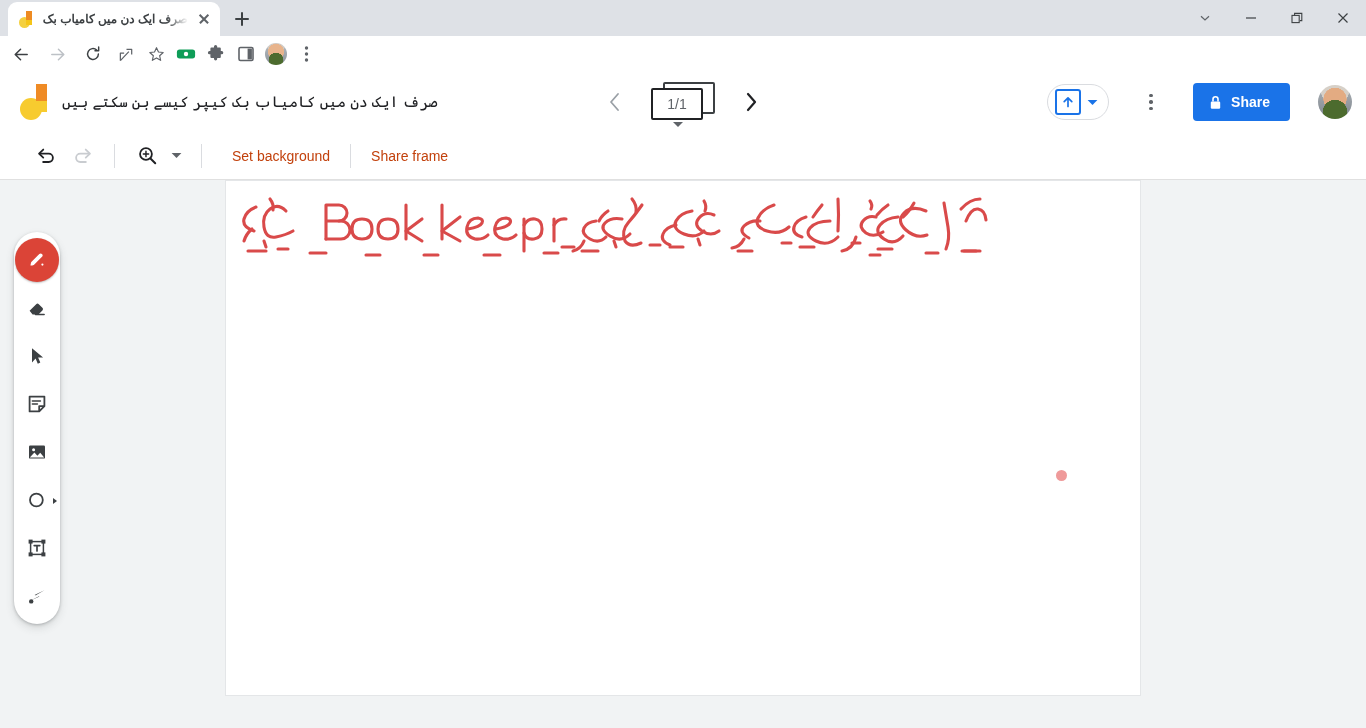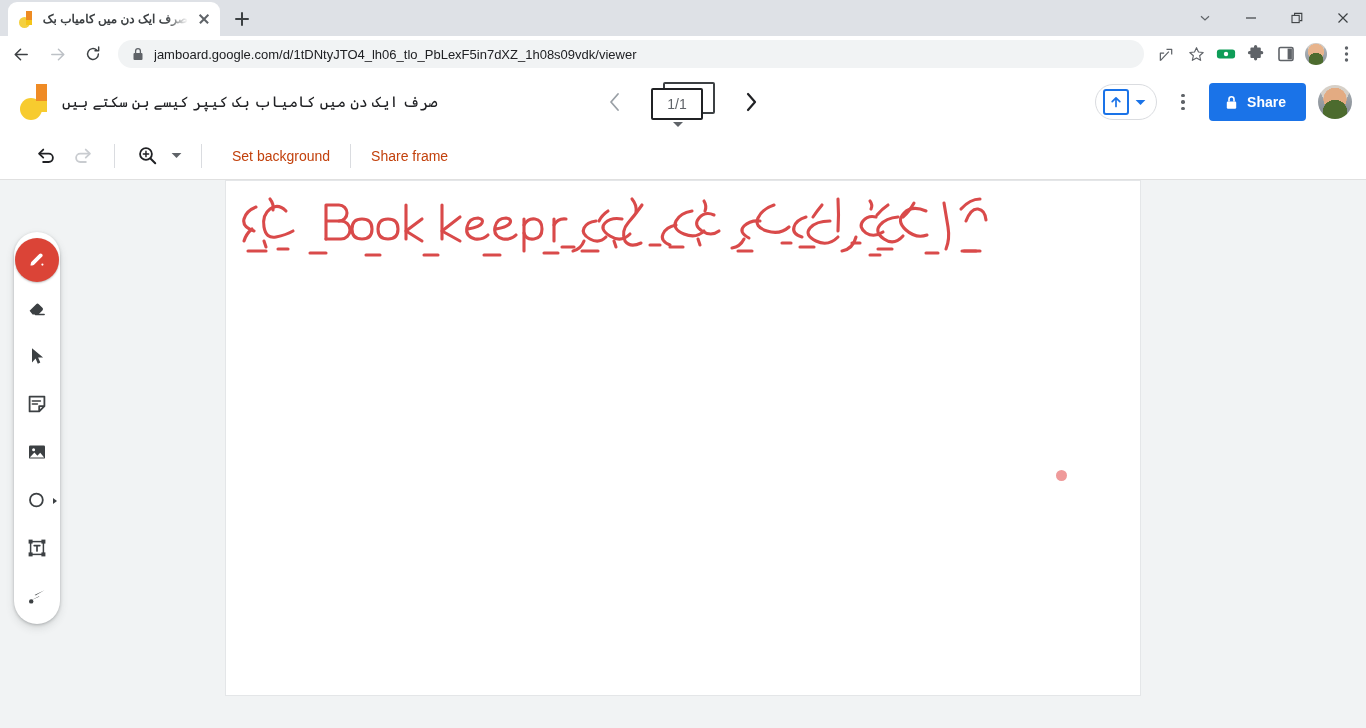--- a/index.html
+++ b/index.html
@@ -91,21 +91,21 @@
     position:absolute; left:50%; top:50%; transform:translate(-50%,-50%);
     display:flex; align-items:center; gap:22px;
   }
   .arrow-btn { width:28px;height:28px; display:flex;align-items:center;justify-content:center; cursor:pointer; }
   .frame-counter { position:relative; width:64px; height:40px; cursor:pointer; }
   .fc-back { position:absolute; left:12px; top:0; width:52px; height:32px; border:2px solid #3c4043; border-radius:2px; background:#fff; }
   .fc-front { position:absolute; left:0; top:6px; width:52px; height:32px; border:2px solid #202124; border-radius:2px; background:#fff;
               display:flex; align-items:center; justify-content:center; font-size:14px; color:#5f6368; }
   .fc-caret { position:absolute; left:22px; top:40px; width:0;height:0; border-left:5px solid transparent; border-right:5px solid transparent; border-top:5px solid #5f6368; }
 
-  .jam-right { margin-left:auto; display:flex; align-items:center; gap:12px;justify-content:flex-end; }
+  .jam-right { margin-left:auto; display:flex; align-items:center; gap:28px;justify-content:flex-end; }
   .present-grp {
     display:flex; align-items:center; gap:6px; border:1px solid #dadce0; border-radius:20px;
     padding:4px 10px 4px 7px; cursor:pointer;
   }
   .present-sq { width:26px;height:26px;border:2px solid #1a73e8;border-radius:3px;display:flex;align-items:center;justify-content:center; }
   .kebab { width:28px;height:28px;display:flex;flex-direction:column;align-items:center;justify-content:center;gap:3px;cursor:pointer; }
   .kebab i { width:3.5px;height:3.5px;border-radius:50%;background:#5f6368; display:block; }
   .share-btn {
     background:#1a73e8; color:#fff; border:none; border-radius:4px;
     height:38px; padding:0 20px 0 16px; display:flex; align-items:center; gap:9px;
@@ -210,29 +210,20 @@
         <path d="M4 10h12M11 4.5L16.6 10 11 15.5" stroke="#bdc1c6" stroke-width="1.6" fill="none" stroke-linecap="round" stroke-linejoin="round"></path>
       </svg>
   </div>
   <div class="navbtn">
     <svg width="18" height="18" viewBox="0 0 20 20">
         <path d="M16 10a6 6 0 1 1-1.9-4.4" stroke="#3c4043" stroke-width="1.6" fill="none" stroke-linecap="round"></path>
         <path d="M16.3 2.2v4.1h-4.1" stroke="#3c4043" stroke-width="1.6" fill="none" stroke-linecap="round" stroke-linejoin="round"></path>
       </svg>
   </div>
 
-  <div class="urlbox">
-    <span style="display:flex;">
-      <svg width="12" height="14" viewBox="0 0 12 14">
-          <rect x="1.5" y="6" width="9" height="7" rx="1" fill="#5f6368"></rect>
-          <path d="M3.6 6V4.1a2.4 2.4 0 0 1 4.8 0V6" stroke="#5f6368" stroke-width="1.3" fill="none"></path>
-        </svg>
-    </span>
-    <span class="url-text">jamboard.google.com/d/1tDNtyJTO4_lh06_tlo_PbLexF5in7dXZ_1h08s09vdk/viewer</span>
-  </div>
 
   <div class="omni-icon">
     <svg width="17" height="17" viewBox="0 0 18 18">
         <path d="M2.5 15.5V7.5h4M2.5 15.5L11.5 6" stroke="#5f6368" stroke-width="1.3" fill="none" stroke-linejoin="round"></path>
         <path d="M9 3.5h5.5V9" stroke="#5f6368" stroke-width="1.3" fill="none" stroke-linejoin="round"></path>
       </svg>
   </div>
   <div class="omni-icon">
     <svg width="17" height="17" viewBox="0 0 18 18">
         <path d="M9 1.8l2.1 4.6 5 .5-3.8 3.4 1.1 4.9L9 12.6l-4.4 2.6 1.1-4.9L1.9 6.9l5-.5z" stroke="#5f6368" stroke-width="1.2" fill="none" stroke-linejoin="round"></path>

